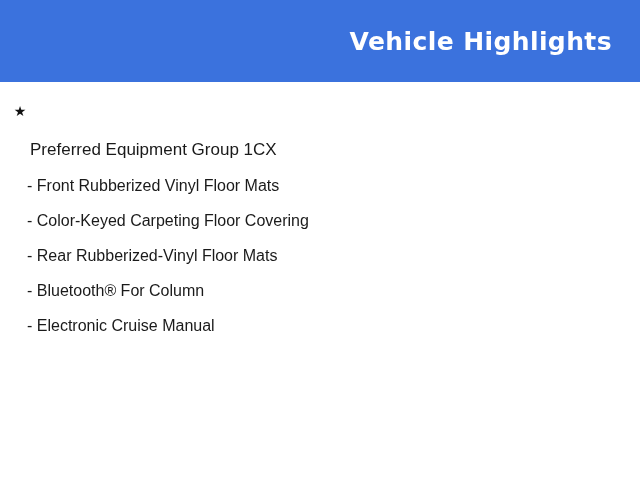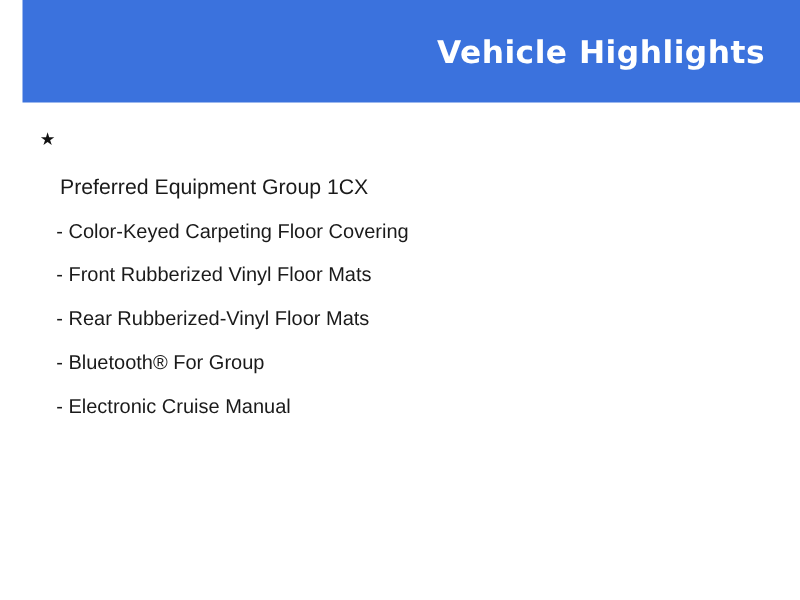--- a/index.html
+++ b/index.html
@@ -12,21 +12,20 @@
     background: #ffffff;
     font-family: "Liberation Sans", sans-serif;
     overflow: hidden;
   }
   .page {
     position: relative;
     width: 640px;
     height: 408px;
     background: #ffffff;
     box-sizing: border-box;
-    padding-left: 18px;
   }
   .header-bar {
     width: 100%;
     height: 82px;
     background: #3b72dd;
     display: flex;
     align-items: center;
     justify-content: flex-end;
     box-sizing: border-box;
     padding-right: 28px;
@@ -85,21 +84,21 @@
   </div>
 
   <div class="content">
 
     <div class="group-row">
       <span class="bullet-star">★</span>
       <span class="group-title">Preferred Equipment Group 1CX</span>
     </div>
 
     <ul class="feature-list">
+      <li class="feature-item">- Front Rubberized Vinyl Floor Mats</li>
       <li class="feature-item">- Color-Keyed Carpeting Floor Covering</li>
-      <li class="feature-item">- Front Rubberized Vinyl Floor Mats</li>
       <li class="feature-item">- Rear Rubberized-Vinyl Floor Mats</li>
-      <li class="feature-item">- Bluetooth® For Group</li>
+      <li class="feature-item">- Bluetooth® For Column</li>
       <li class="feature-item">- Electronic Cruise Manual</li>
     </ul>
 
   </div>
 </div>
 
 </body></html>

